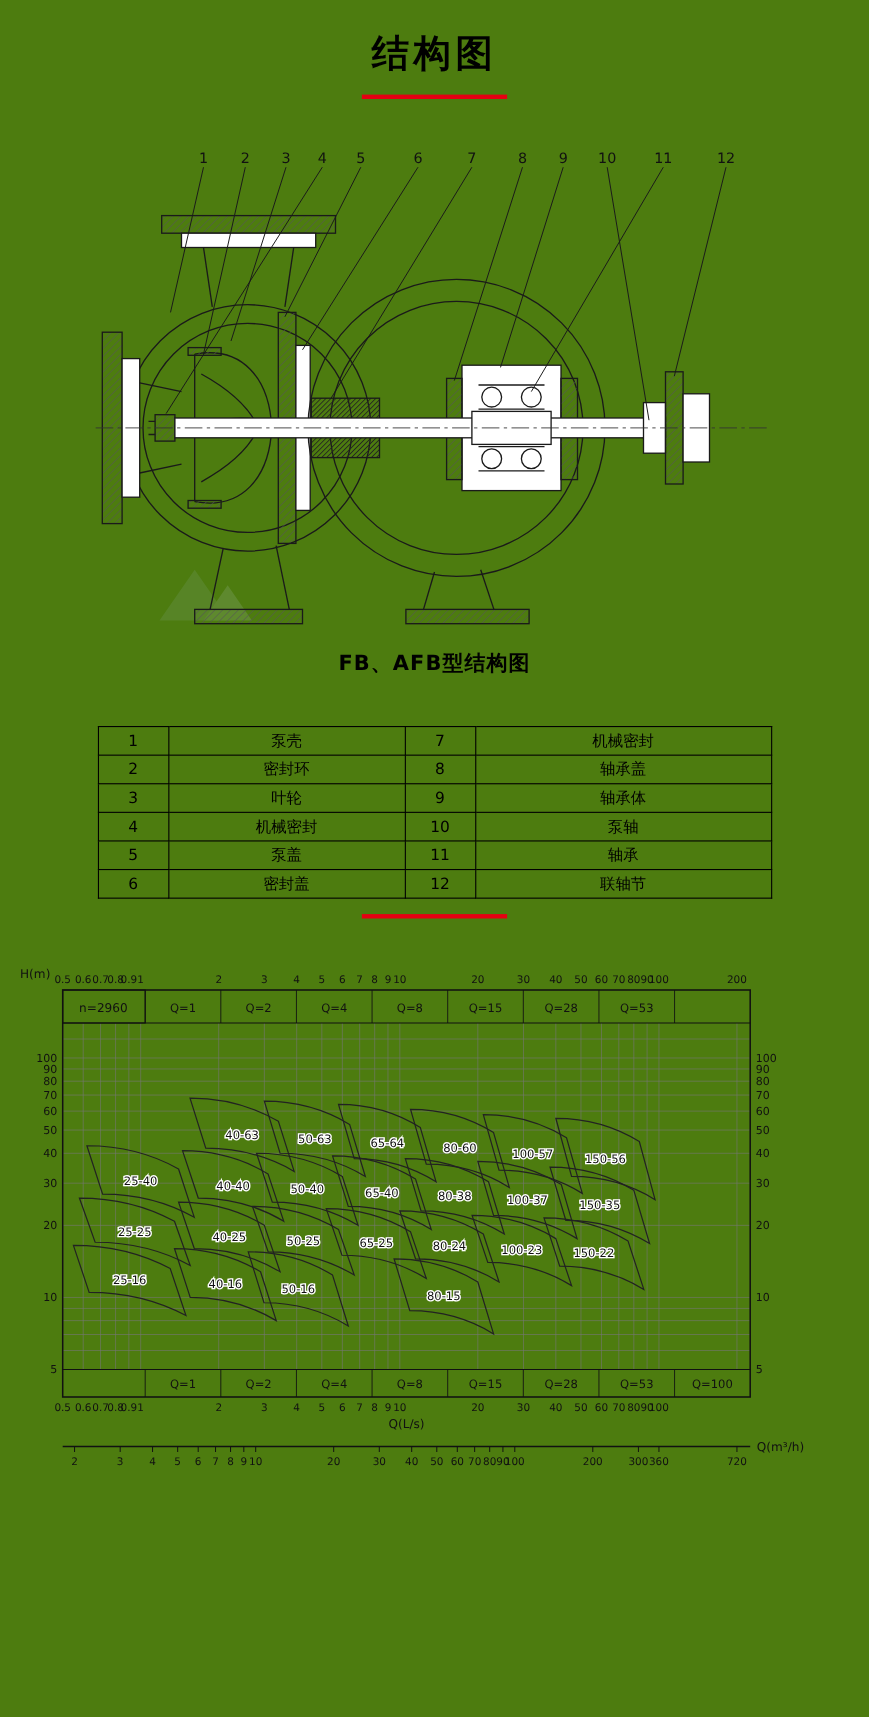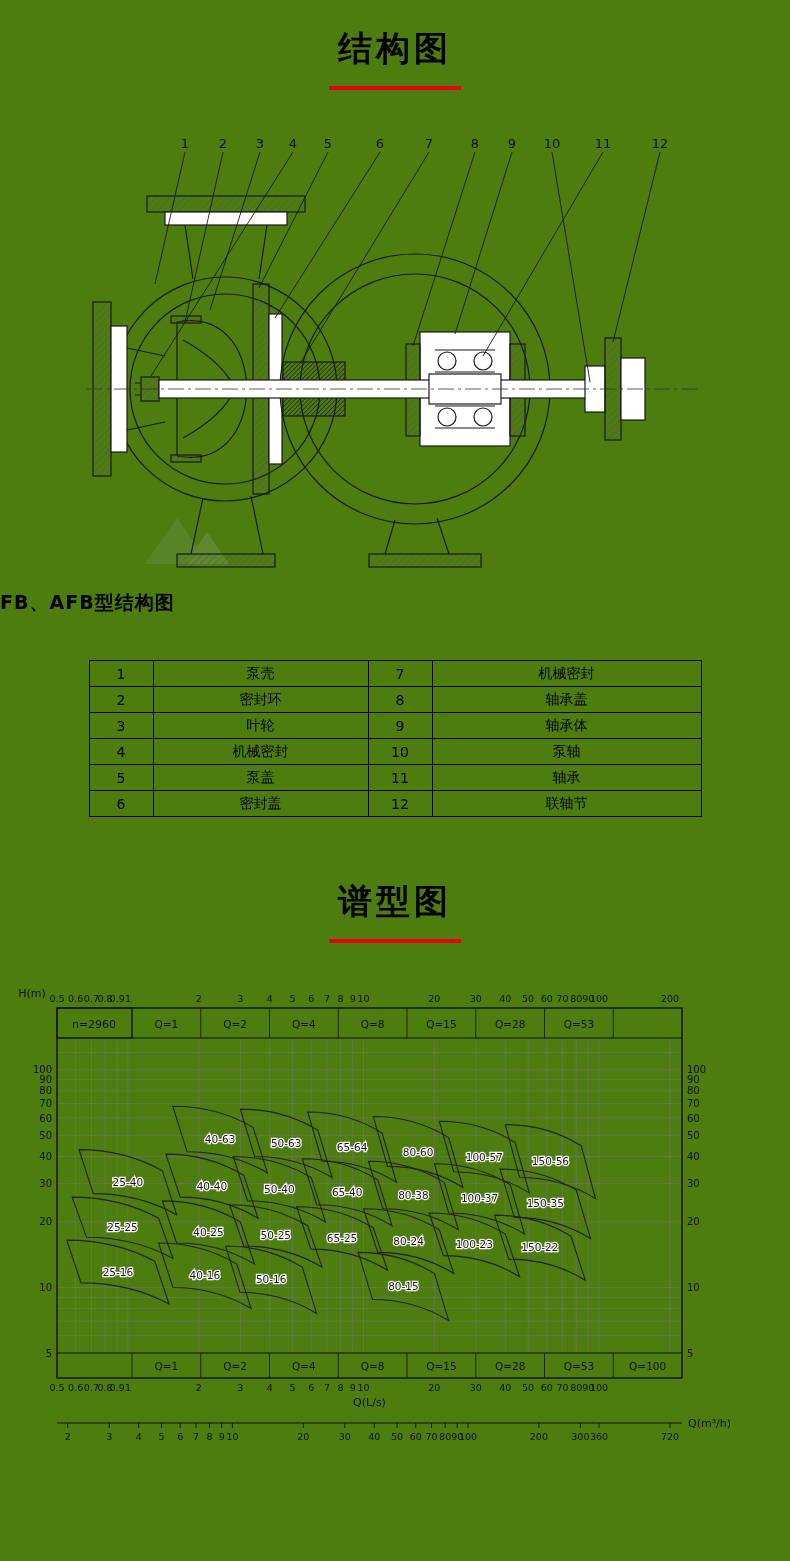--- a/index.html
+++ b/index.html
@@ -3,21 +3,21 @@
 <meta charset="utf-8">
 <style>
   html,body{margin:0;padding:0;background:#fff;}
   body{font-family:"DejaVu Sans","Liberation Sans",sans-serif;color:#000;}
   .page{width:790px;height:1561px;margin:0 auto;background:#4d7c0f;position:relative;overflow:hidden;}
   .section-title{font-size:34px;font-weight:700;text-align:center;letter-spacing:4px;margin:0;}
   .t1{padding-top:26px;}
   .t2{padding-top:62px;}
   .title-underline{width:132px;height:4px;margin:14px auto 0 auto;background:#e60012;}
   .diagram-wrap{margin-top:44px;text-align:center;}
-  .diagram-caption{margin-top:12px;font-size:19px;font-weight:700;letter-spacing:1px;}
+  .diagram-caption{margin-top:12px;text-align:center;font-size:19px;font-weight:700;letter-spacing:1px;}
   .parts-table{border-collapse:collapse;margin:44px auto 0 auto;width:612px;table-layout:fixed;}
   .parts-table td{border:1px solid #000;text-align:center;font-size:14px;padding:3px 4px;height:19px;}
   .chart-wrap{margin-top:40px;}
   svg text{font-family:"DejaVu Sans","Liberation Sans",sans-serif;}
 </style>
 </head>
 <body>
 
 <div class="page">
 
@@ -190,21 +190,20 @@
       </tr>
       <tr>
         <td>6</td>
         <td>密封盖</td>
         <td>12</td>
         <td>联轴节</td>
       </tr>
     </tbody>
   </table>
 
-  <div class="section-title t2">谱型图</div>
   <div class="title-underline" style="background: rgb(230, 0, 18);"></div>
 
   <div class="chart-wrap">
     <svg id="chart-svg" width="790" height="480">
       <g id="g-grid">
           <line x1="57" y1="55" x2="57" y2="370" stroke="#777" stroke-width="0.55"></line>
           <line x1="75.65221067774439" y1="55" x2="75.65221067774439" y2="370" stroke="#777" stroke-width="0.55"></line>
           <line x1="91.42243010113887" y1="55" x2="91.42243010113887" y2="370" stroke="#777" stroke-width="0.55"></line>
           <line x1="105.08321553497512" y1="55" x2="105.08321553497512" y2="370" stroke="#777" stroke-width="0.55"></line>
           <line x1="117.1328822554602" y1="55" x2="117.1328822554602" y2="370" stroke="#777" stroke-width="0.55"></line>

